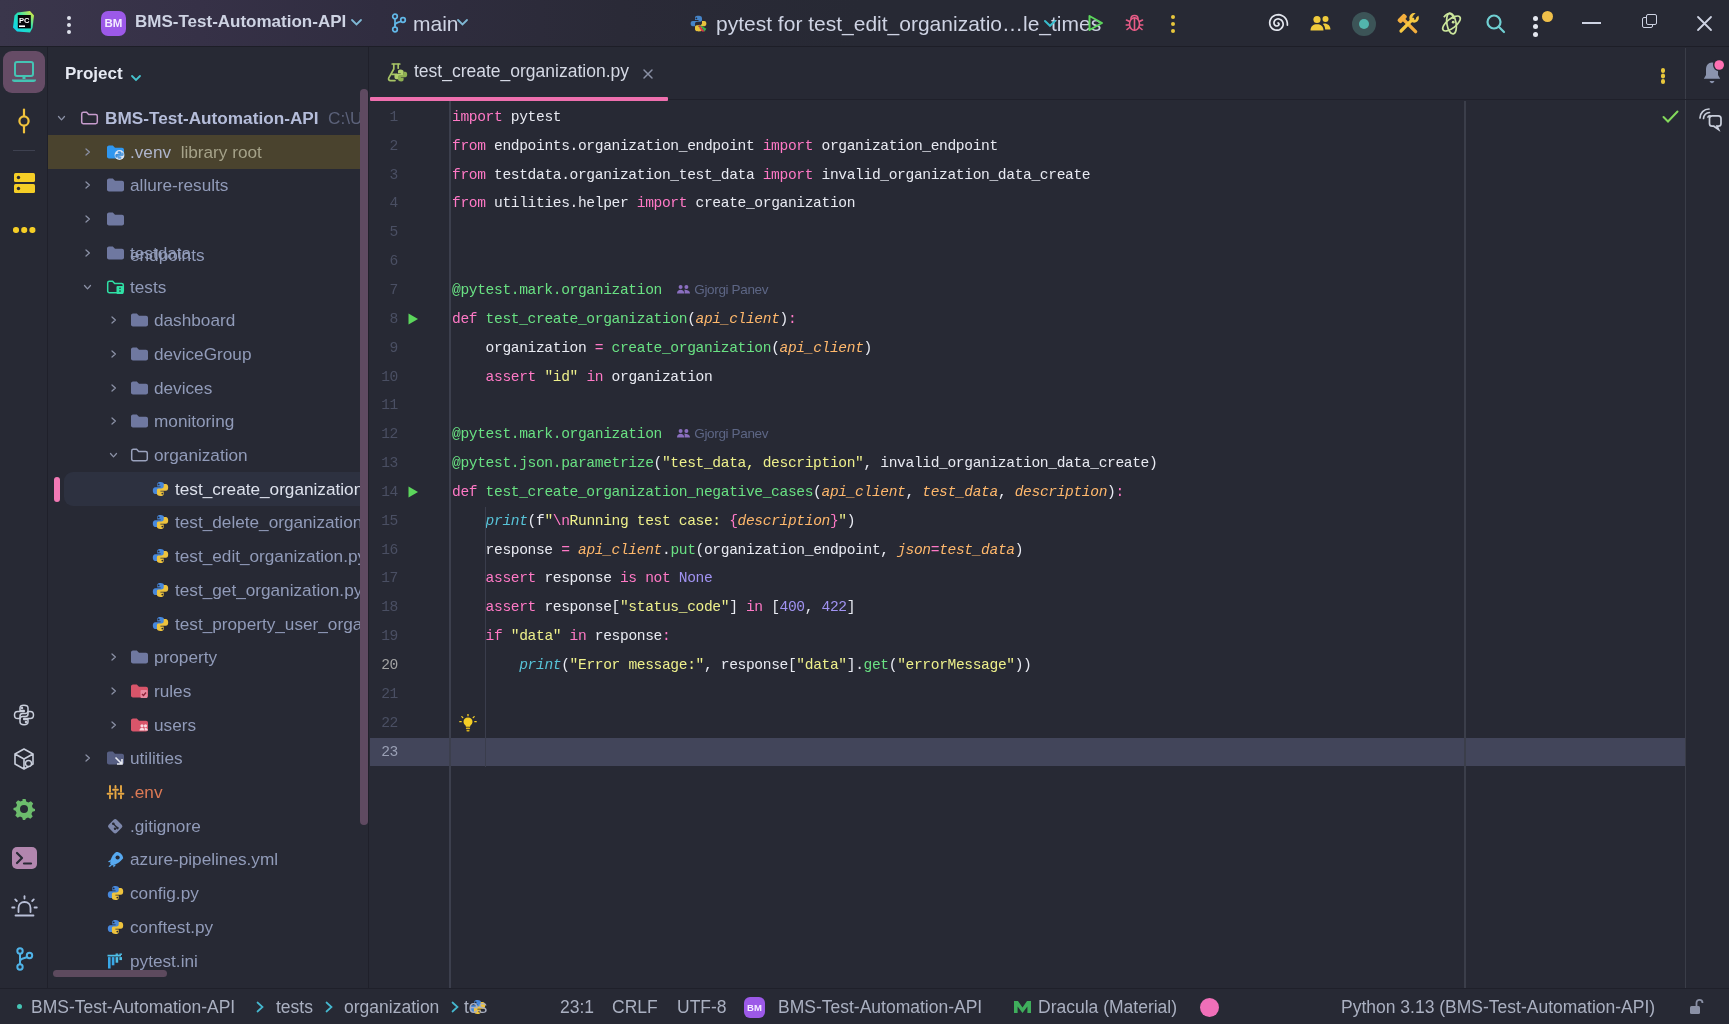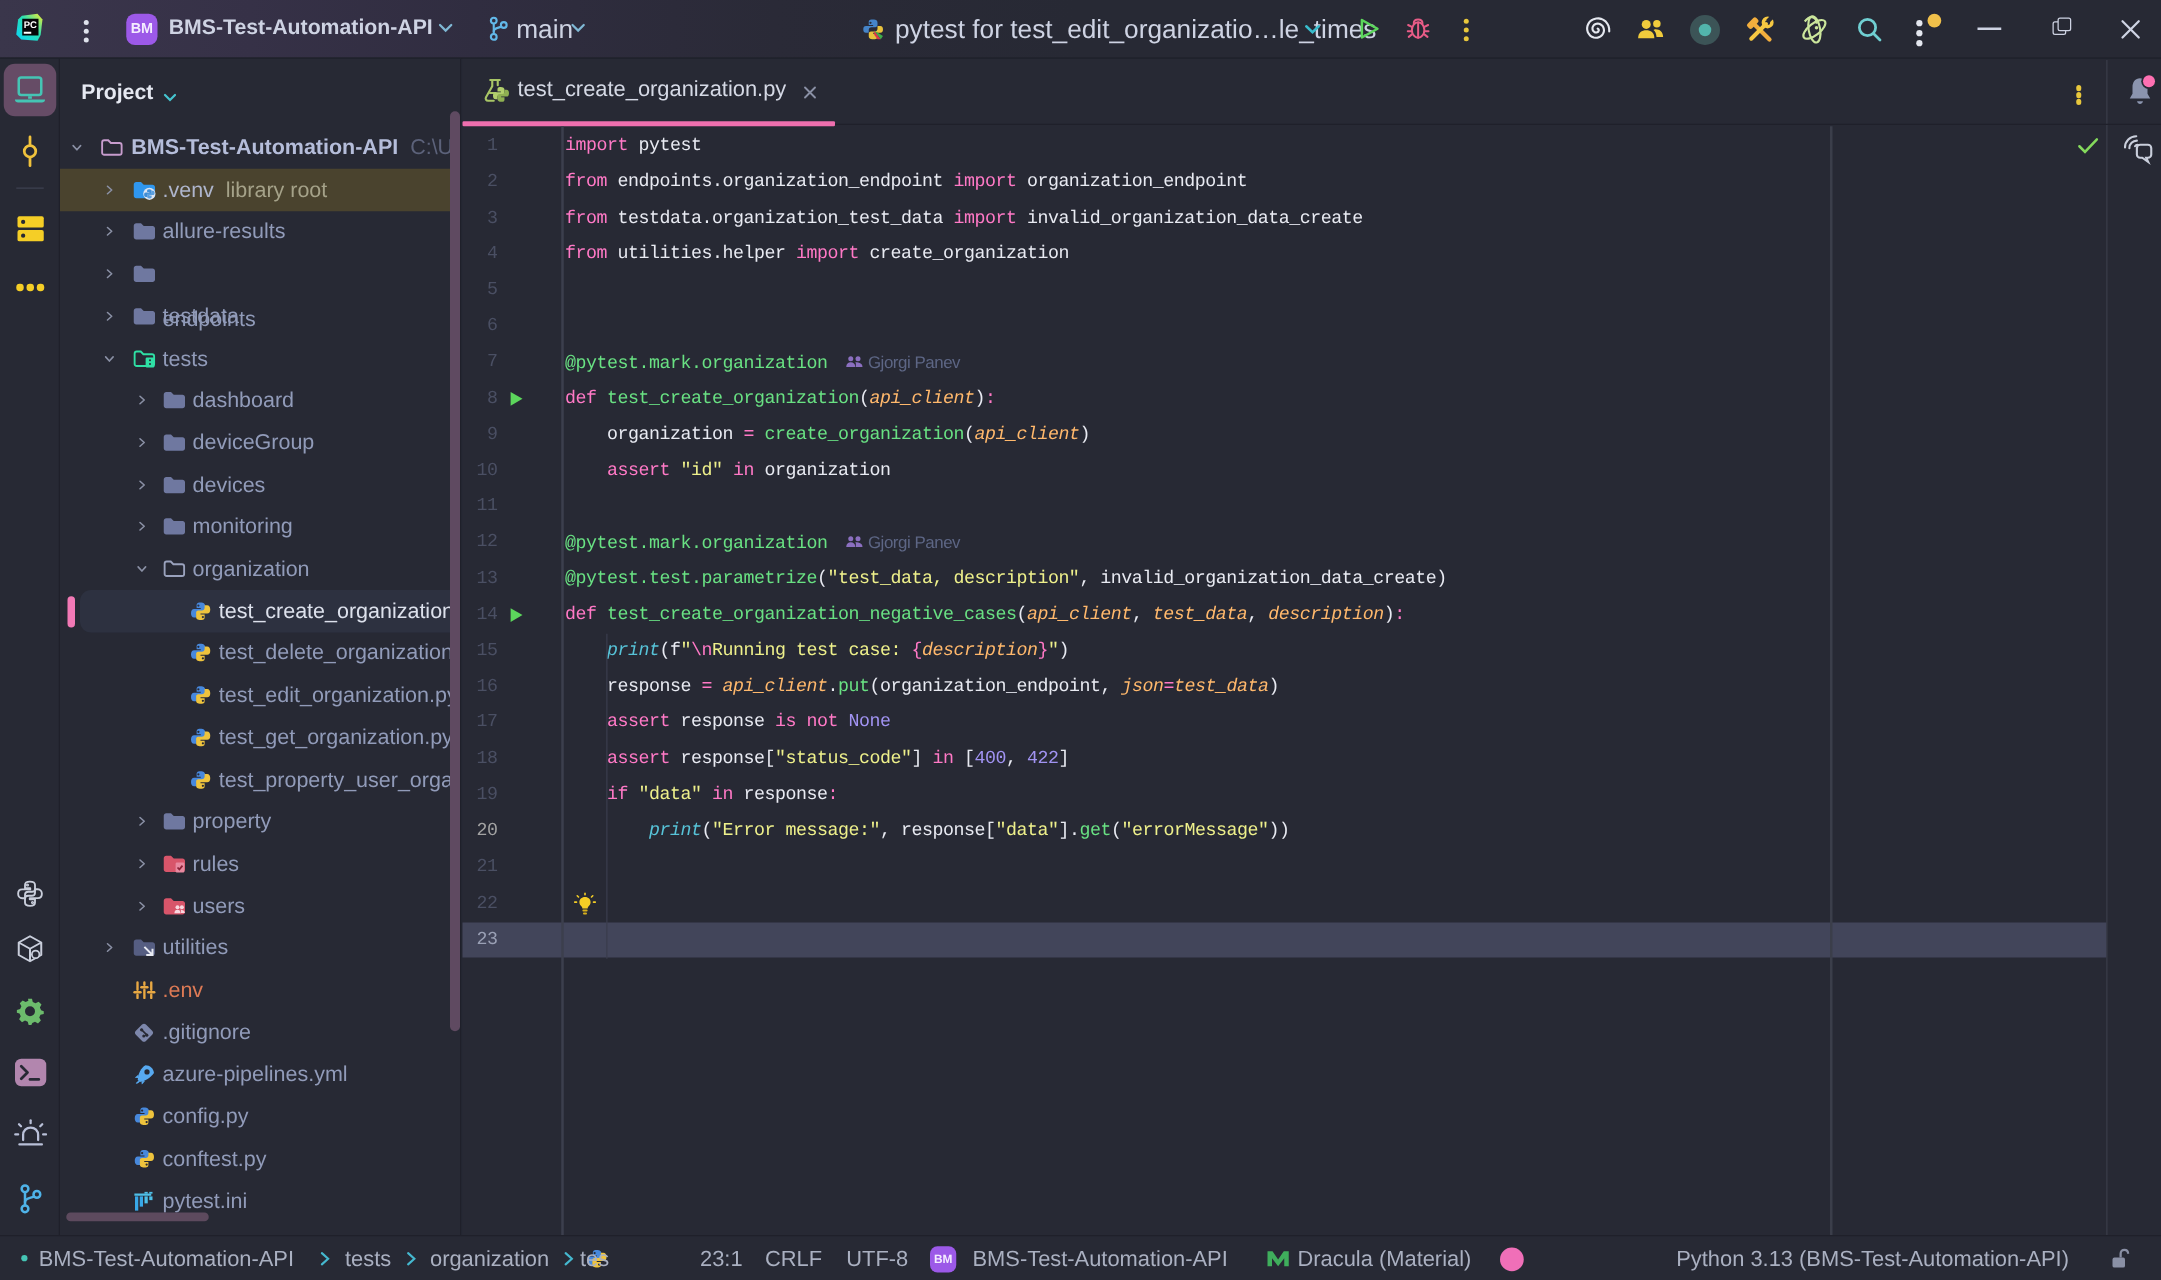--- a/index.html
+++ b/index.html
@@ -577,21 +577,21 @@
 <div class="ln" style="top:319.23px;color:#4a4f63;">12</div>
 <div class="cl" style="top:319.23px;"><span class="gr">@pytest.mark.organization</span><span style="display:inline-block;width:14px;"></span><svg style="display:inline-block;vertical-align:-2px;" width="15" height="13" viewBox="0 0 15 13">
           <g fill="#8b6fc0">
             <circle cx="4.6" cy="4" r="2"></circle>
             <circle cx="10.4" cy="4" r="2"></circle>
             <path d="M1 10.5 C1 8 2.6 6.8 4.6 6.8 C6.6 6.8 8.2 8 8.2 10.5 Z"></path>
             <path d="M8.6 10.5 C8.6 8.4 9 7.2 8.2 6.9 C9 6.6 14 6.9 14 10.5 Z"></path>
           </g>
         </svg><span class="an"> Gjorgi Panev</span></div>
 <div class="ln" style="top:348.08px;color:#4a4f63;">13</div>
-<div class="cl" style="top:348.08px;"><span class="gr">@pytest.test.parametrize</span><span>(</span><span class="yl">"test_data, description"</span><span>, invalid_organization_data_create)</span></div>
+<div class="cl" style="top:348.08px;"><span class="gr">@pytest.json.parametrize</span><span>(</span><span class="yl">"test_data, description"</span><span>, invalid_organization_data_create)</span></div>
 <div class="ln" style="top:376.93px;color:#4a4f63;">14</div>
 <div class="cl" style="top:376.93px;"><span class="pk">def </span><span class="gr">test_create_organization_negative_cases</span><span>(</span><span class="or">api_client</span><span>, </span><span class="or">test_data</span><span>, </span><span class="or">description</span><span>)</span><span class="pk">:</span></div>
 <div class="ln" style="top:405.78px;color:#4a4f63;">15</div>
 <div class="cl" style="top:405.78px;"><span>    </span><span class="cy">print</span><span>(f</span><span class="yl">"</span><span class="pk">\n</span><span class="yl">Running test case: </span><span class="pk">{</span><span class="or">description</span><span class="pk">}</span><span class="yl">"</span><span>)</span></div>
 <div class="ln" style="top:434.62px;color:#4a4f63;">16</div>
 <div class="cl" style="top:434.62px;"><span>    response </span><span class="pk">=</span><span> </span><span class="or">api_client</span><span>.</span><span class="gr">put</span><span>(organization_endpoint, </span><span class="or">json</span><span class="pk">=</span><span class="or">test_data</span><span>)</span></div>
 <div class="ln" style="top:463.48px;color:#4a4f63;">17</div>
 <div class="cl" style="top:463.48px;"><span>    </span><span class="pk">assert</span><span> response </span><span class="pk">is</span><span> </span><span class="pk">not</span><span> </span><span class="pu">None</span></div>
 <div class="ln" style="top:492.33px;color:#4a4f63;">18</div>
 <div class="cl" style="top:492.33px;"><span>    </span><span class="pk">assert</span><span> response[</span><span class="yl">"status_code"</span><span>] </span><span class="pk">in</span><span> [</span><span class="pu">400</span><span>, </span><span class="pu">422</span><span>]</span></div>

